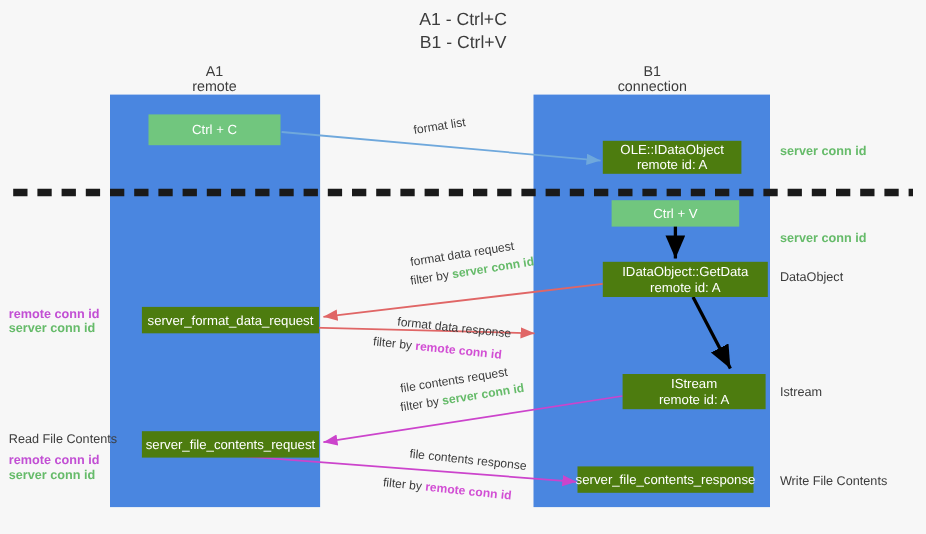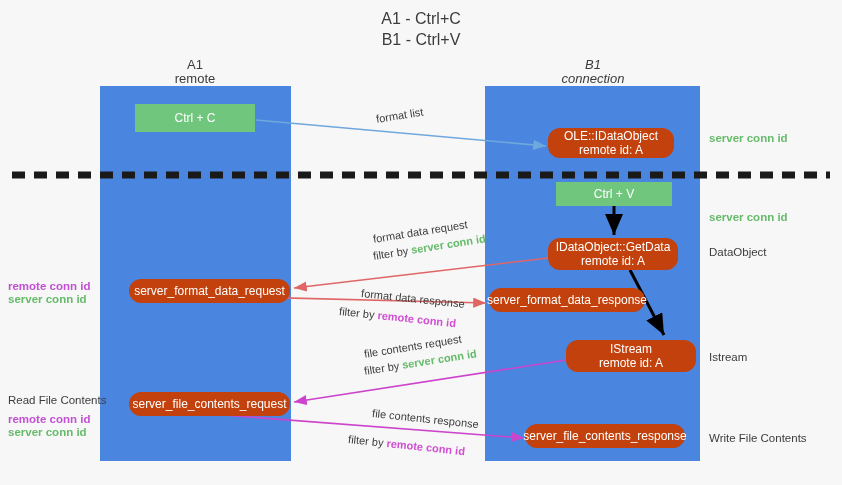--- a/index.html
+++ b/index.html
@@ -4,21 +4,21 @@
 <style>
   html,body{margin:0;padding:0;}
   body{width:842px;height:485px;background:#f7f7f7;font-family:"Liberation Sans",sans-serif;overflow:hidden;}
   #stage{position:relative;width:842px;height:485px;background:#f7f7f7;padding-left:20px;}
   #svg{position:absolute;left:0;top:0;width:842px;height:485px;}
   .title{position:absolute;left:0;top:8px;width:842px;text-align:center;font-size:16px;color:#3c3c3c;line-height:21px;white-space:pre-line;}
   .col{position:absolute;background:#4a86e0;}
   .colhead{position:absolute;text-align:center;font-size:13px;color:#3c3c3c;line-height:14px;white-space:pre-line;}
   .box{position:absolute;box-sizing:border-box;display:flex;flex-direction:column;align-items:center;justify-content:center;color:#ffffff;font-size:12px;line-height:14px;text-align:center;}
   .box.green{background:#71c67e;}
-  .box.orange{background:#c2410c;border-radius:12px;}
+  .box.orange{background:#4d7c0f;}
   .box span{display:block;}
   .lbl{position:absolute;font-size:11.5px;color:#3c3c3c;line-height:14px;white-space:nowrap;}
   .lbl.green{color:#66bb6a;font-weight:bold;}
   .lbl.purple{color:#c24fd4;font-weight:bold;}
   .arrowlbl{position:absolute;font-size:11px;color:#3c3c3c;line-height:14px;white-space:nowrap;}
   .arrowlbl em{font-style:normal;font-weight:bold;}
   .arrowlbl em.g{color:#66bb6a;}
   .arrowlbl em.p{color:#d24fd4;}
   .rot-up{transform:rotate(-9deg);transform-origin:left top;}
   .rot-dn{transform:rotate(6deg);transform-origin:left top;}
@@ -27,21 +27,21 @@
 </head>
 <body>
 
 <div id="stage">
 
   <div class="title">A1 - Ctrl+C
 B1 - Ctrl+V</div>
 
   <div class="colhead" style="left:120px;top:58px;width:150px;">A1
 remote</div>
-  <div class="colhead" style="left:518px;top:58px;width:150px;font-style:italic;">B1
+  <div class="colhead" style="left:518px;top:58px;width:150px;">B1
 connection</div>
 
   <div class="col" style="left:100px;top:86px;width:191px;height:375px;"></div>
   <div class="col" style="left:485px;top:86px;width:215px;height:375px;"></div>
 
   <svg id="svg">
     <defs>
       <marker id="ah-blue" markerWidth="9" markerHeight="9" refX="8" refY="3.2" orient="auto">
         <path d="M0,0 L8,3.2 L0,6.4 z" fill="#6fa8dc"></path>
       </marker>
@@ -79,37 +79,34 @@
 
   <div class="box orange" style="left:548px;top:128px;width:126px;height:30px;">
     <span>OLE::IDataObject</span>
     <span>remote id: A</span>
   </div>
 
   <div class="box green" style="left:556px;top:182px;width:116px;height:24px;">
     <span>Ctrl + V</span>
   </div>
 
-  <div class="box orange" style="left:548px;top:238px;width:130px;height:32px;">
+  <div class="box orange" style="left:548px;top:238px;width:150px;height:32px;">
     <span>IDataObject::GetData</span>
     <span>remote id: A</span>
   </div>
 
   <div class="box orange" style="left:566px;top:340px;width:130px;height:32px;">
     <span>IStream</span>
     <span>remote id: A</span>
   </div>
 
   <div class="box orange" style="left:129px;top:279px;width:161px;height:24px;">
     <span>server_format_data_request</span>
   </div>
 
-  <div class="box orange" style="left:489px;top:288px;width:156px;height:24px;">
-    <span>server_format_data_response</span>
-  </div>
 
   <div class="box orange" style="left:129px;top:392px;width:161px;height:24px;">
     <span>server_file_contents_request</span>
   </div>
 
   <div class="box orange" style="left:525px;top:424px;width:160px;height:24px;">
     <span>server_file_contents_response</span>
   </div>
 
   <div class="rightlbl green lbl" style="left:709px;top:131px;">server conn id</div>

